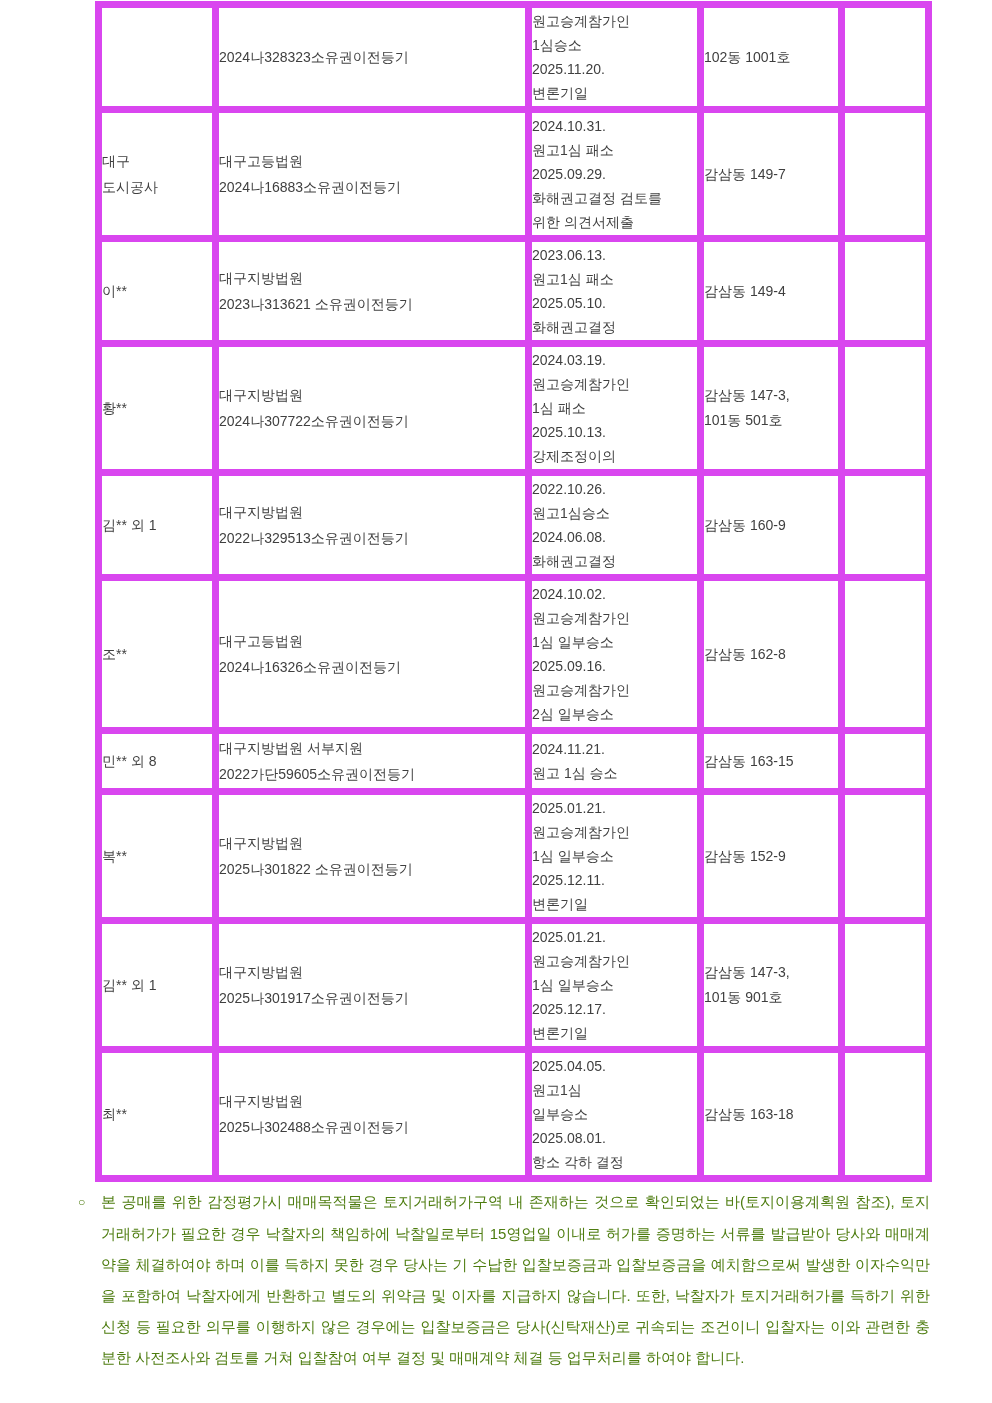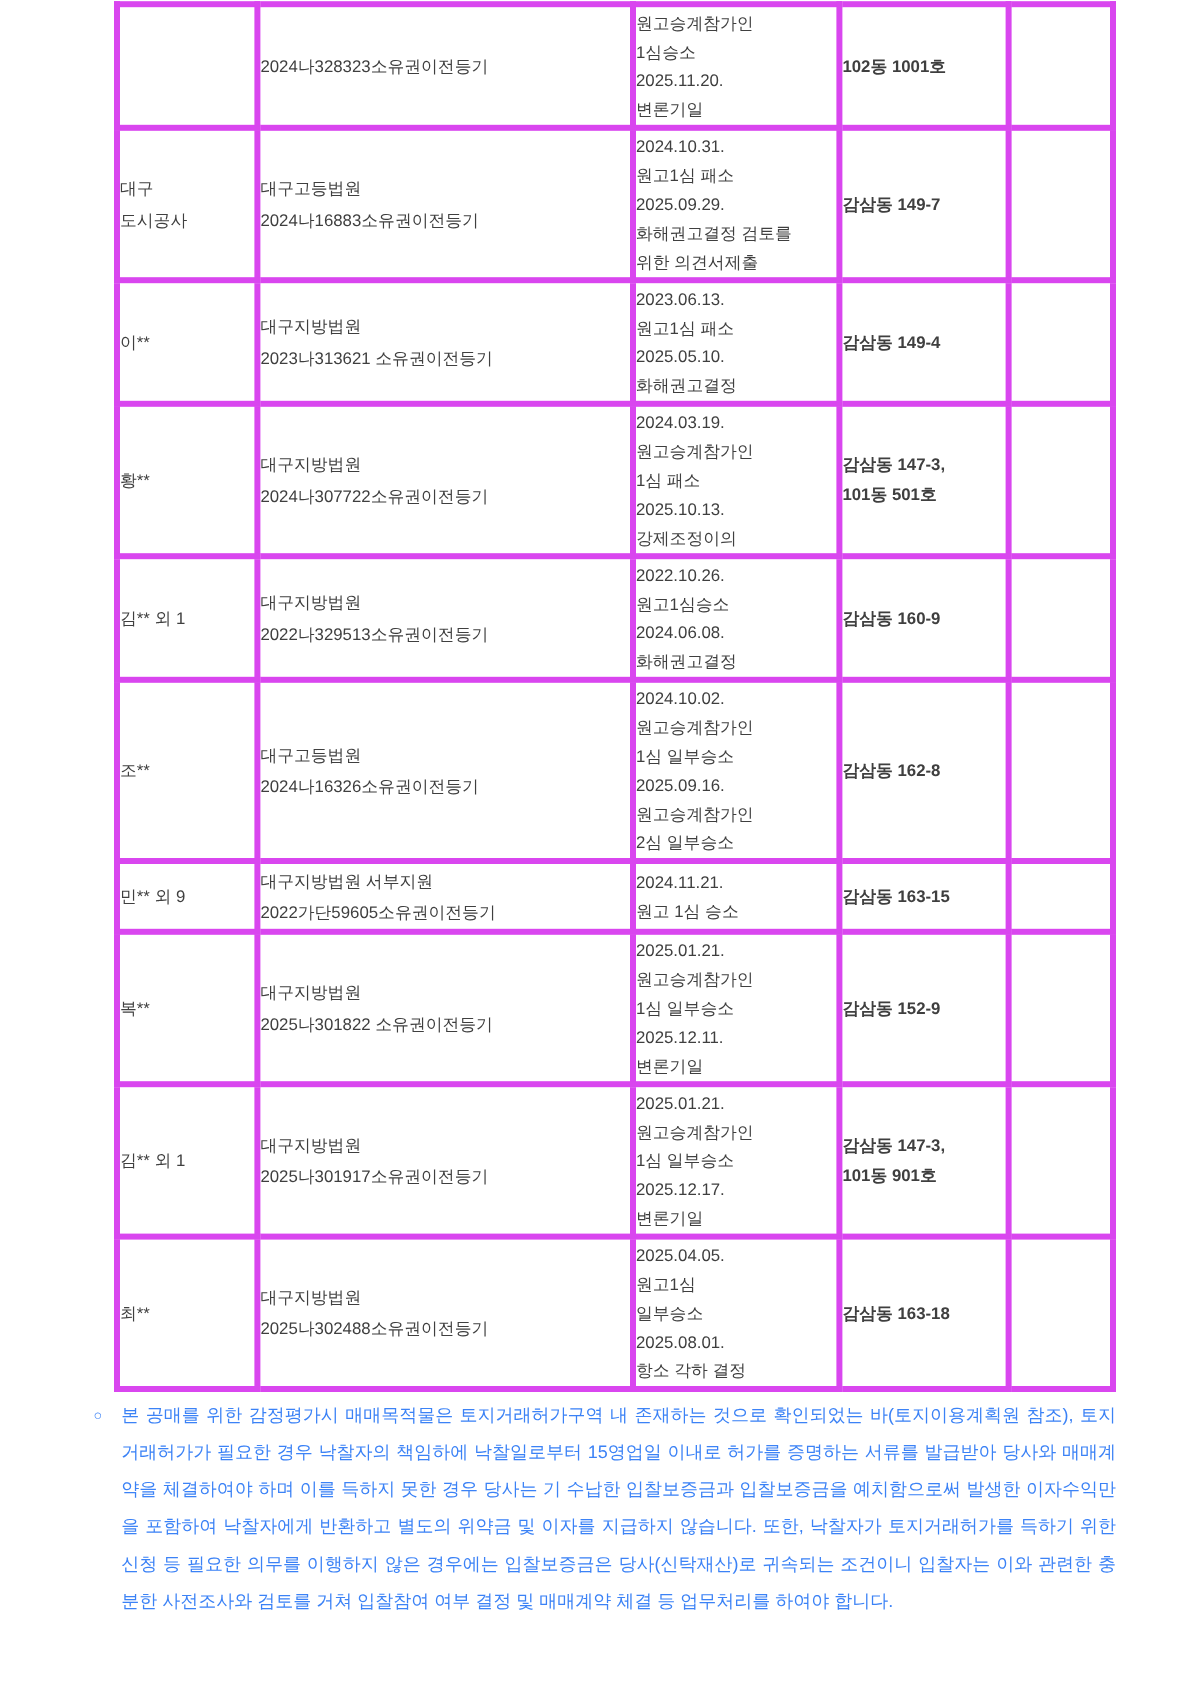--- a/index.html
+++ b/index.html
@@ -22,21 +22,21 @@
   }
   
   table.case-table {
     border-collapse: collapse;
     table-layout: fixed;
     margin-left: 95px;
     margin-top: 1px;
     width: 830px;
   }
   table.case-table td {
-    border: 5px solid #d946ef;
+    border: 7px solid #d946ef;
     vertical-align: middle;
     font-size: 14px;
     padding: 1px 0;
     overflow: hidden;
   }
   col.c-party    { width: 117px; }
   col.c-case     { width: 313px; }
   col.c-status   { width: 172px; }
   col.c-location { width: 141px; }
   col.c-note     { width: 87px;  }
@@ -45,33 +45,33 @@
     text-align: left;
   }
   td.status-cell {
     text-align: left;
     padding-left: 7px;
     padding-right: 3px;
   }
   .cell-line { line-height: 24px; white-space: nowrap; }
   td.party-cell .cell-line,
   td.case-cell  .cell-line { line-height: 26px; }
-  td.location-cell .cell-line { line-height: 25px; font-weight: bold; }
+  td.location-cell .cell-line { line-height: 25px; }
 
   
   .notes {
     margin: 4px 62px 0 78px;
   }
   .note-item {
     font-size: 15px;
     line-height: 31px;
     text-align: justify;
     padding-left: 23px;
     text-indent: -23px;
-    color: #3b82f6;
+    color: #4d7c0f;
   }
   .note-item .bullet {
     display: inline-block;
     width: 23px;
     text-indent: 0;
     font-size: 12px;
     text-align: left;
     vertical-align: 1px;
   }
 </style>
@@ -207,21 +207,21 @@
             <div class="cell-line">2심 일부승소</div>
           </td>
     <td class="location-cell">
             <div class="cell-line">감삼동 162-8</div>
           </td>
     <td class="note-cell"></td>
   </tr>
 
   <tr>
     <td class="party-cell">
-            <div class="cell-line">민** 외 9</div>
+            <div class="cell-line">민** 외 8</div>
           </td>
     <td class="case-cell">
             <div class="cell-line">대구지방법원 서부지원</div>
             <div class="cell-line">2022가단59605소유권이전등기</div>
           </td>
     <td class="status-cell">
             <div class="cell-line">2024.11.21.</div>
             <div class="cell-line">원고 1심 승소</div>
           </td>
     <td class="location-cell">

